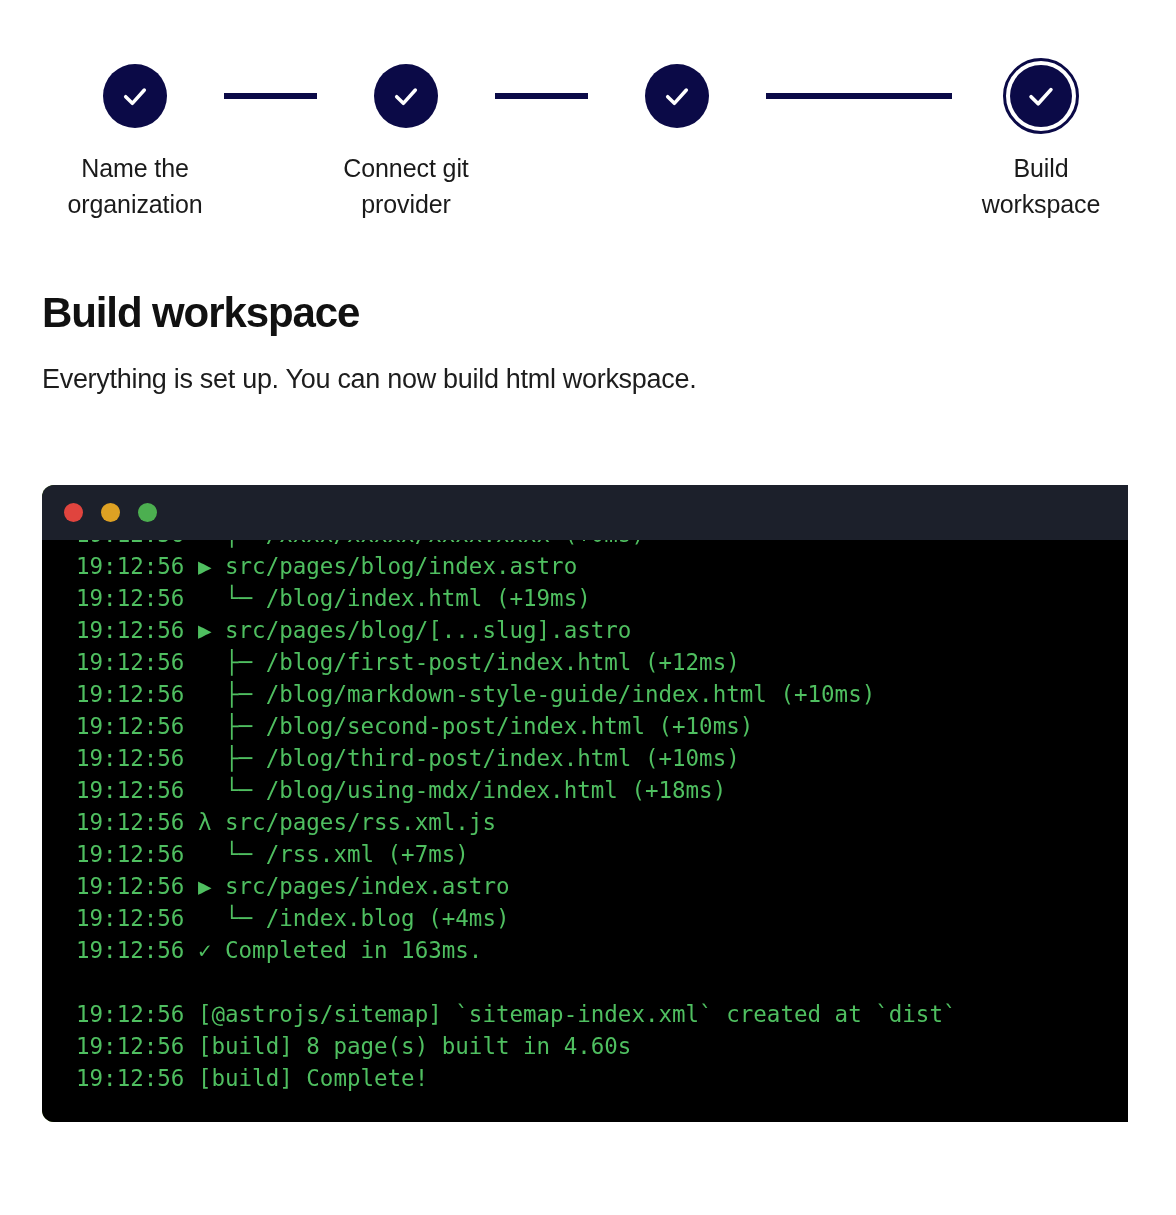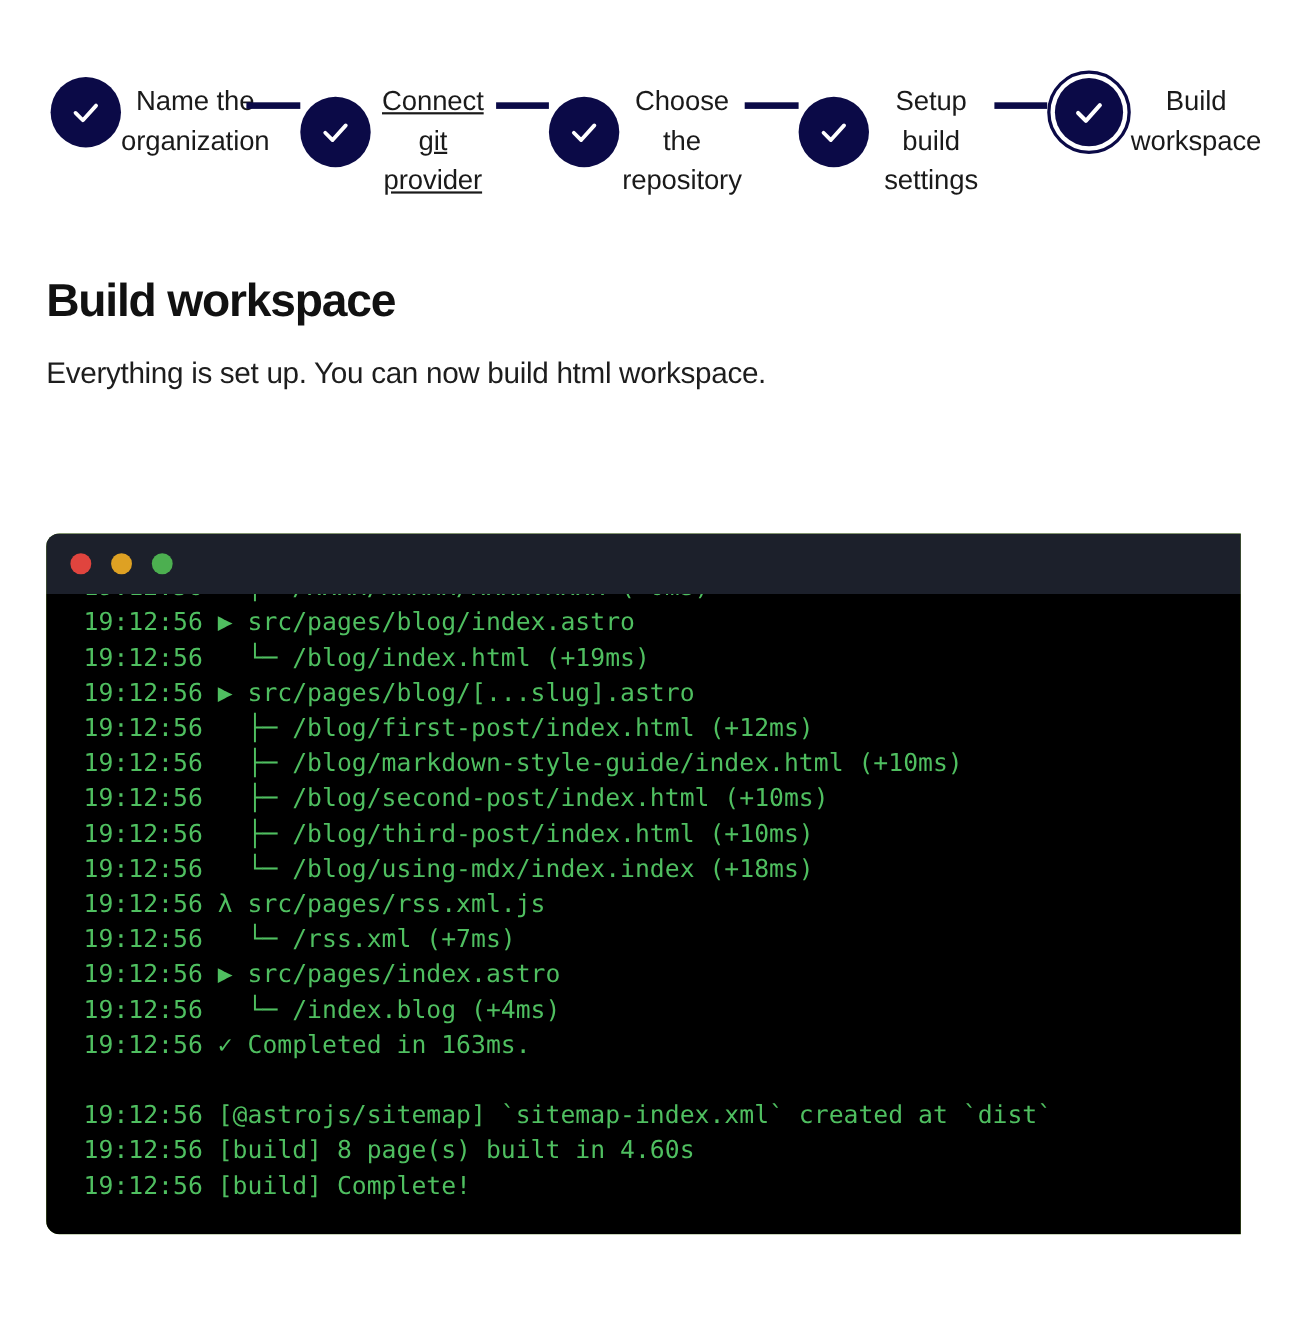--- a/index.html
+++ b/index.html
@@ -20,21 +20,21 @@
   .stepper {
     display: flex;
     align-items: flex-start;
     padding: 58px 46px 0 46px;
     box-sizing: border-box;
   }
   .step {
     width: 178px;
     flex: 0 0 178px;
     display: flex;
-    flex-direction: row;
+    flex-direction: column;
     align-items: center;
   }
   .step-circle-wrap {
     height: 76px;
     display: flex;
     align-items: center;
     justify-content: center;
   }
   .circle {
     width: 64px;
@@ -174,47 +174,34 @@
     </div>
     <div class="connector"></div>
     <div class="step">
       <div class="step-circle-wrap">
         <div class="circle">
           <svg class="check" width="32" height="32" viewBox="0 0 24 24" fill="none" stroke="#ffffff" stroke-width="2.6" stroke-linecap="round" stroke-linejoin="round">
             <polyline points="5,12.5 10,17.5 19,7.5"></polyline>
           </svg>
         </div>
       </div>
-      <div class="step-label" style="white-space: pre-line; text-decoration: underline;">Connect git
+      <div class="step-label" style="white-space: pre-line;">Connect git
 provider</div>
     </div>
     <div class="connector"></div>
     <div class="step">
       <div class="step-circle-wrap">
         <div class="circle">
           <svg class="check" width="32" height="32" viewBox="0 0 24 24" fill="none" stroke="#ffffff" stroke-width="2.6" stroke-linecap="round" stroke-linejoin="round">
             <polyline points="5,12.5 10,17.5 19,7.5"></polyline>
           </svg>
         </div>
       </div>
-      <div class="step-label" style="white-space: pre-line;">Choose the
-repository</div>
-    </div>
-    <div class="connector"></div>
-    <div class="step">
-      <div class="step-circle-wrap">
-        <div class="circle">
-          <svg class="check" width="32" height="32" viewBox="0 0 24 24" fill="none" stroke="#ffffff" stroke-width="2.6" stroke-linecap="round" stroke-linejoin="round">
-            <polyline points="5,12.5 10,17.5 19,7.5"></polyline>
-          </svg>
-        </div>
-      </div>
-      <div class="step-label" style="white-space: pre-line;">Setup build
-settings</div>
-    </div>
+    </div>
+    <div class="connector"></div>
     <div class="connector"></div>
     <div class="step">
       <div class="step-circle-wrap">
         <div class="circle active">
           <div class="inner">
             <svg class="check" width="34" height="34" viewBox="0 0 24 24" fill="none" stroke="#ffffff" stroke-width="2.6" stroke-linecap="round" stroke-linejoin="round">
               <polyline points="5,12.5 10,17.5 19,7.5"></polyline>
             </svg>
           </div>
         </div>
@@ -238,21 +225,21 @@
   <div class="terminal-body">
     <div class="terminal-scroll" id="terminal-scroll">
         <div class="term-line">19:12:56   ├─ /xxxx/xxxxx/xxxx.xxxx (+0ms)</div>
         <div class="term-line">19:12:56 ▶ src/pages/blog/index.astro</div>
         <div class="term-line">19:12:56   └─ /blog/index.html (+19ms)</div>
         <div class="term-line">19:12:56 ▶ src/pages/blog/[...slug].astro</div>
         <div class="term-line">19:12:56   ├─ /blog/first-post/index.html (+12ms)</div>
         <div class="term-line">19:12:56   ├─ /blog/markdown-style-guide/index.html (+10ms)</div>
         <div class="term-line">19:12:56   ├─ /blog/second-post/index.html (+10ms)</div>
         <div class="term-line">19:12:56   ├─ /blog/third-post/index.html (+10ms)</div>
-        <div class="term-line">19:12:56   └─ /blog/using-mdx/index.index (+18ms)</div>
+        <div class="term-line">19:12:56   └─ /blog/using-mdx/index.html (+18ms)</div>
         <div class="term-line">19:12:56 λ src/pages/rss.xml.js</div>
         <div class="term-line">19:12:56   └─ /rss.xml (+7ms)</div>
         <div class="term-line">19:12:56 ▶ src/pages/index.astro</div>
         <div class="term-line">19:12:56   └─ /index.blog (+4ms)</div>
         <div class="term-line">19:12:56 ✓ Completed in 163ms.</div>
         <div class="term-line blank"></div>
         <div class="term-line">19:12:56 [@astrojs/sitemap] `sitemap-index.xml` created at `dist`</div>
         <div class="term-line">19:12:56 [build] 8 page(s) built in 4.60s</div>
         <div class="term-line">19:12:56 [build] Complete!</div>
       </div>

